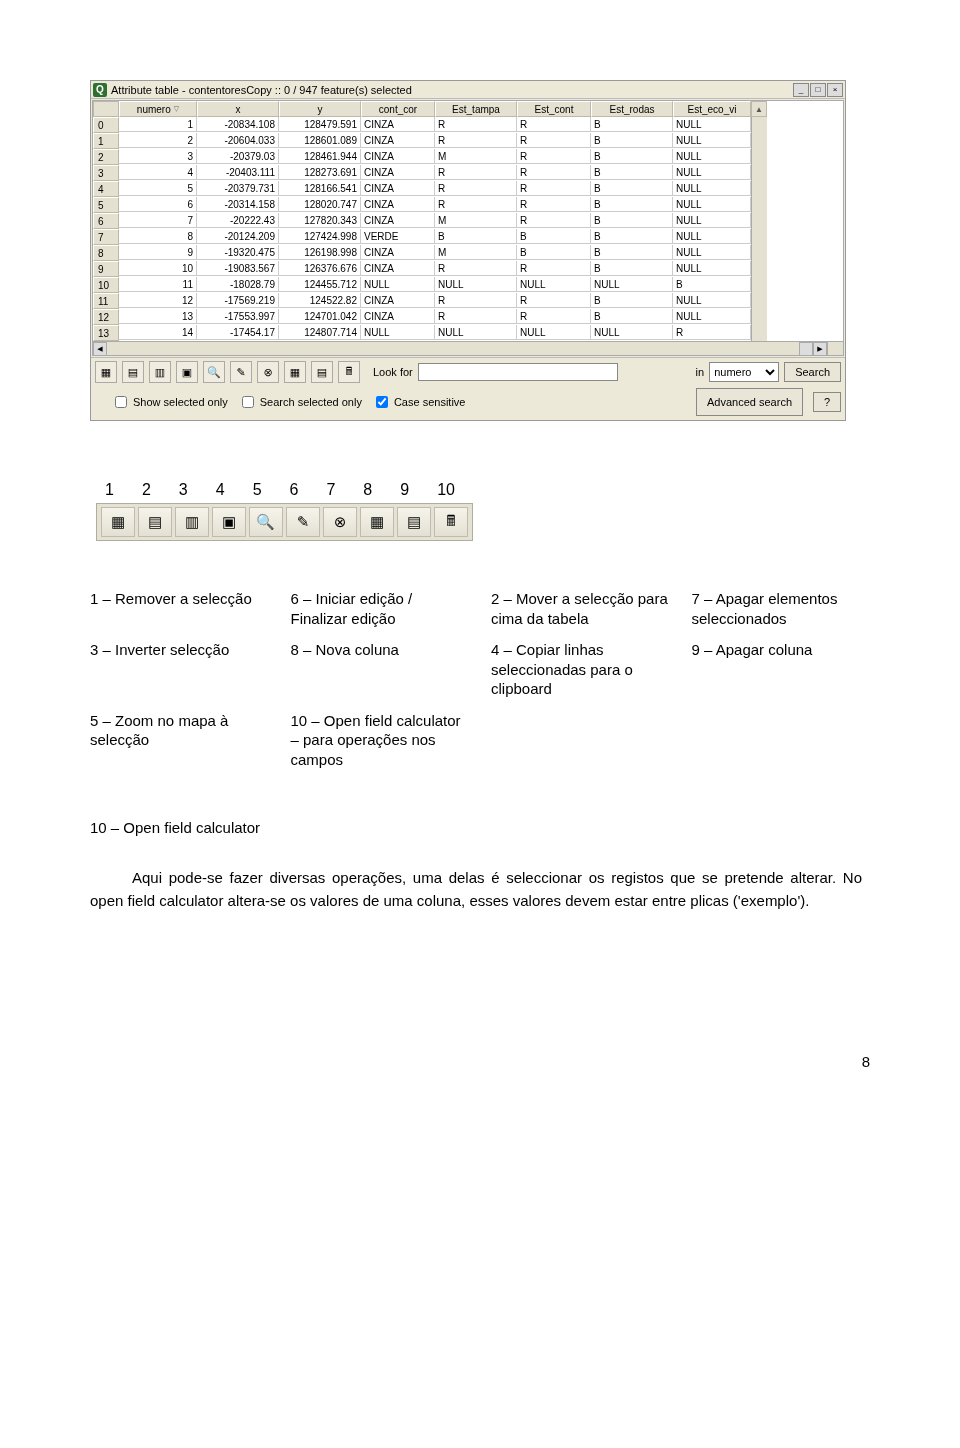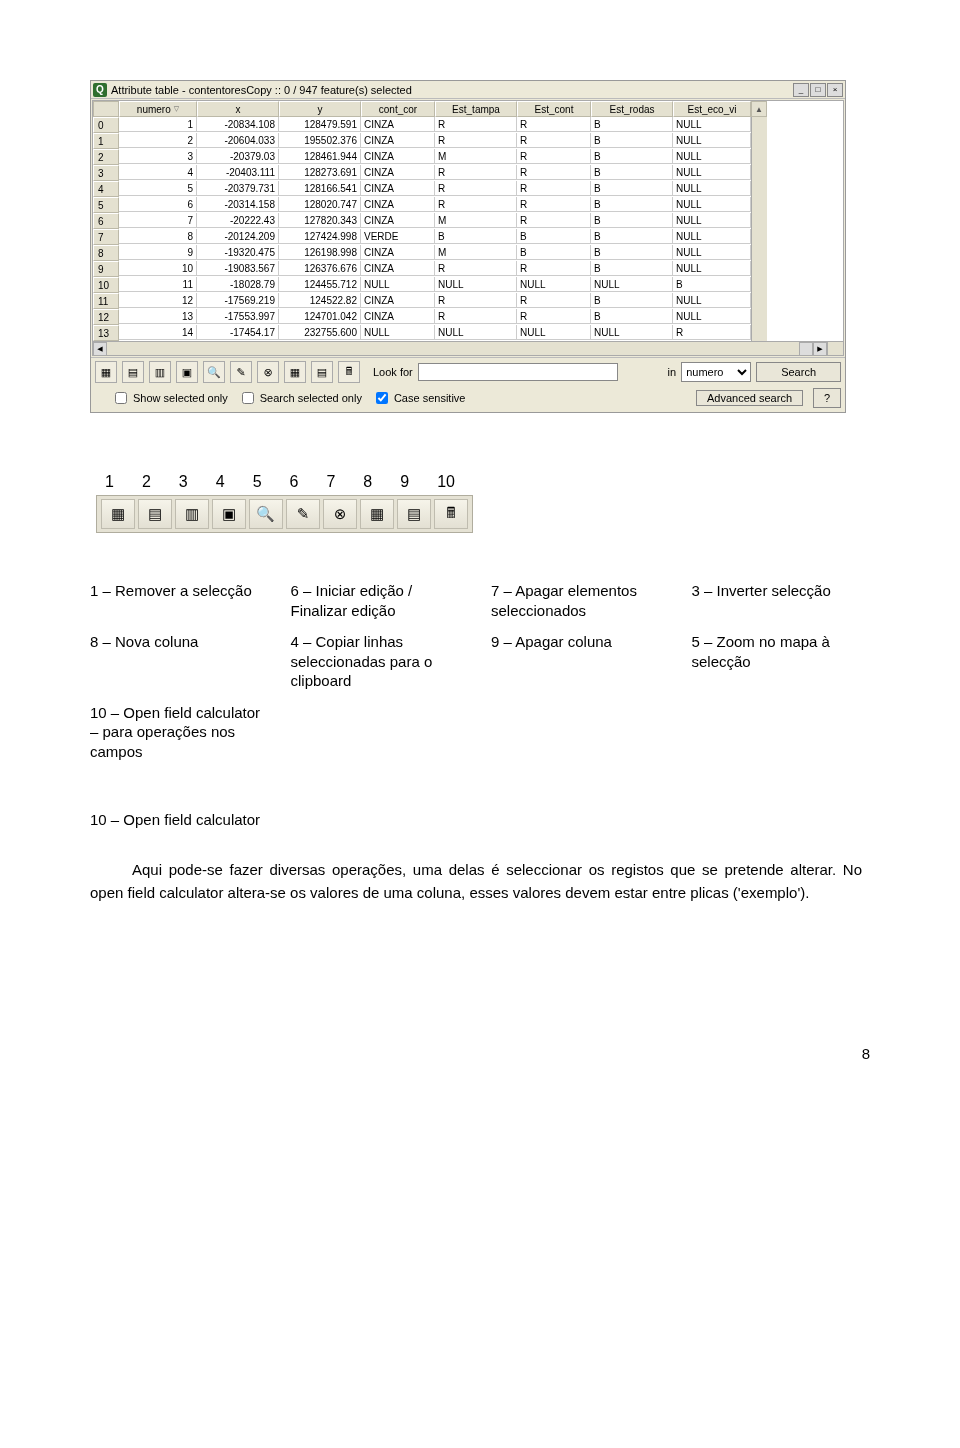--- a/index.html
+++ b/index.html
@@ -115,38 +115,38 @@
     height:18px; width:200px;
     border:1px solid #888; background:#fff;
   }
   .tb select {
     height:20px; font-size:11px;
     border:1px solid #888;
     background:#fff;
     width:70px;
   }
   .tb .searchbtn {
-    height:20px; padding:0 24px;
+    height:20px; padding:0 10px;
     border:1px solid #888;
     background:#e9e6d8;
     font-size:11px;
   }
   .tb2 {
     display:flex; align-items:center;
     padding:2px 4px 4px 20px;
     gap:10px;
     font-size:11px;
   }
   .tb2 .chk {
     display:flex; align-items:center; gap:3px;
   }
   .tb2 input[type=checkbox]{ width:12px; height:12px; }
   .tb2 .spacer { flex:1; }
   .tb2 .advbtn {
-    height:16px; padding:0 10px;
+    height:28px; padding:0 10px;
     border:1px solid #888;
     background:#e9e6d8;
     font-size:11px;
   }
   .tb2 .helpbtn {
     height:20px; width:28px;
     border:1px solid #888;
     background:#e9e6d8;
     font-size:11px;
     text-align:center;
@@ -242,21 +242,21 @@
             <div class="cell">R</div>
             <div class="cell">R</div>
             <div class="cell">B</div>
             <div class="cell">NULL</div>
             <div class="scrollcol"></div>
           </div>
           <div class="datarow">
             <div class="rowhead">1</div>
             <div class="cell num">2</div>
             <div class="cell num">-20604.033</div>
-            <div class="cell num">195502.376</div>
+            <div class="cell num">128601.089</div>
             <div class="cell">CINZA</div>
             <div class="cell">R</div>
             <div class="cell">R</div>
             <div class="cell">B</div>
             <div class="cell">NULL</div>
             <div class="scrollcol"></div>
           </div>
           <div class="datarow">
             <div class="rowhead">2</div>
             <div class="cell num">3</div>
@@ -386,21 +386,21 @@
             <div class="cell">R</div>
             <div class="cell">R</div>
             <div class="cell">B</div>
             <div class="cell">NULL</div>
             <div class="scrollcol"></div>
           </div>
           <div class="datarow">
             <div class="rowhead">13</div>
             <div class="cell num">14</div>
             <div class="cell num">-17454.17</div>
-            <div class="cell num">232755.600</div>
+            <div class="cell num">124807.714</div>
             <div class="cell">NULL</div>
             <div class="cell">NULL</div>
             <div class="cell">NULL</div>
             <div class="cell">NULL</div>
             <div class="cell">R</div>
             <div class="scrollcol"></div>
           </div>
         </div>
     <div class="bottomscroll">
       <div class="sbtn">◀</div>
@@ -475,20 +475,21 @@
       <div class="bbtn">⊗</div>
       <div class="bbtn">▦</div>
       <div class="bbtn">▤</div>
       <div class="bbtn">🖩</div>
     </div>
 
 
 <div class="legend">
   <div>1 – Remover a selecção</div>
   <div>6 – Iniciar edição / Finalizar edição</div>
+  <div>2 – Mover a selecção para cima da tabela</div>
   <div>7 – Apagar elementos seleccionados</div>
   <div>3 – Inverter selecção</div>
   <div>8 – Nova coluna</div>
   <div>4 – Copiar linhas seleccionadas para o clipboard</div>
   <div>9 – Apagar coluna</div>
   <div>5 – Zoom no mapa à selecção</div>
   <div>10 – Open field calculator – para operações nos campos</div>
 </div>
 
 <h3>10 – Open field calculator</h3>

